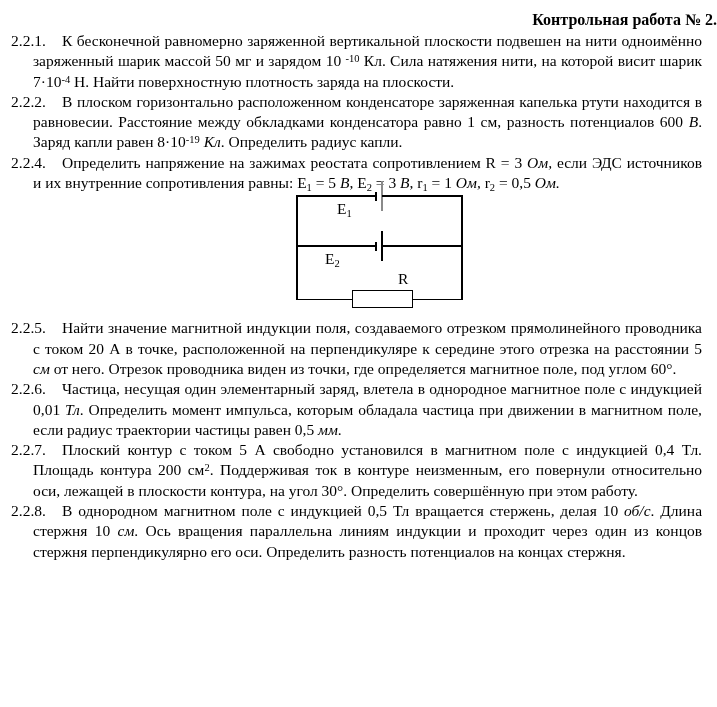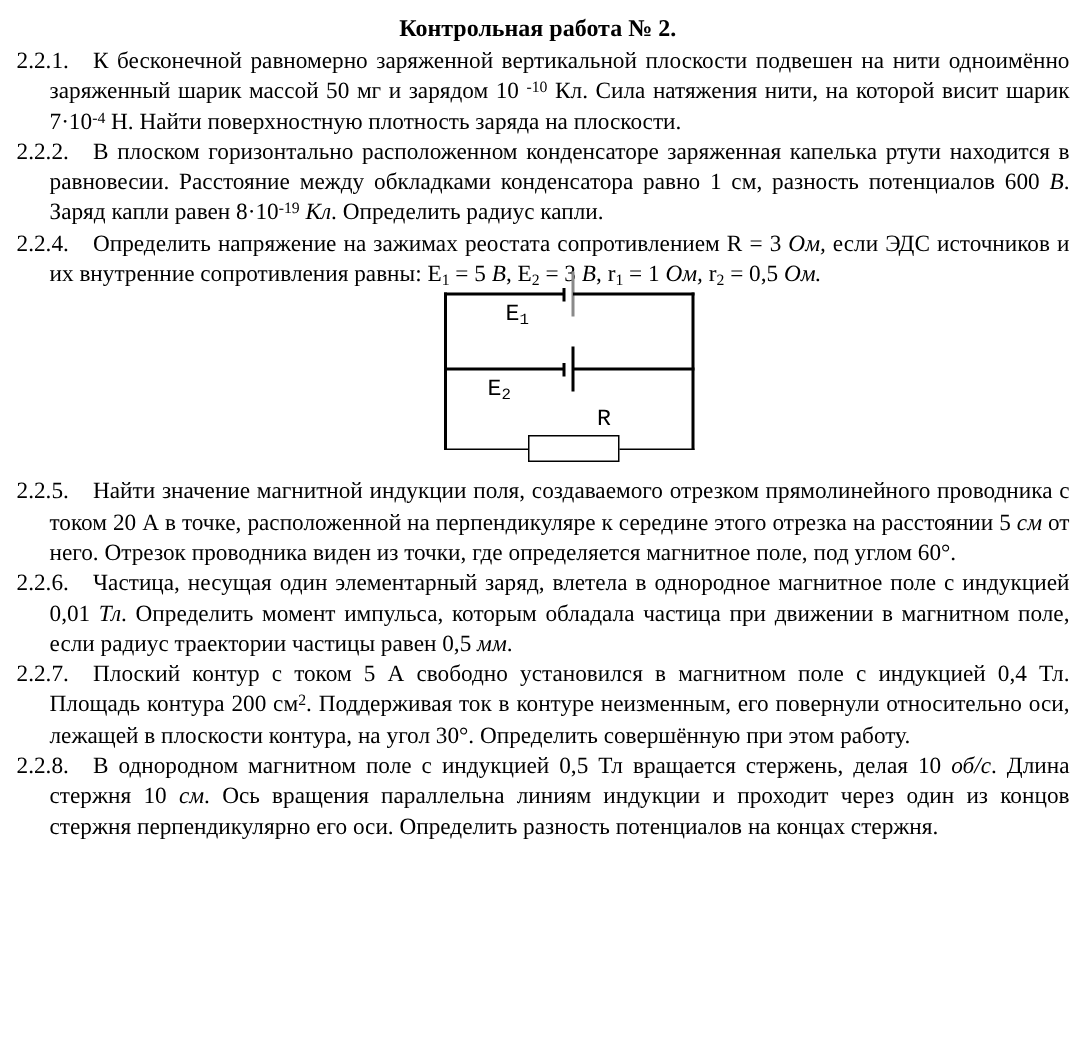--- a/index.html
+++ b/index.html
@@ -3,38 +3,37 @@
 <meta charset="utf-8">
 <style>
   html,body{margin:0;padding:0;background:#fff;}
   .page{
     width:717px;height:707px;overflow:hidden;background:#ffffff;
     font-family:"Liberation Serif","DejaVu Serif",serif;
     color:#000;font-size:15.5px;line-height:20.3px;
     padding-top:9px;box-sizing:border-box;
   }
   .doc-title{
-    font-size:16px;font-weight:bold;text-align:center;
+    font-size:16px;font-weight:bold;text-align:right;
     line-height:22px;margin:0;
   }
-  .content{padding-right:4px;}
+  .content{padding-right:15px;}
   p.item{
     margin:0;text-align:justify;
     padding-left:33px;text-indent:-22px;
   }
   p.item .num{display:inline-block;width:51px;text-indent:0;}
   .seg-i{font-style:italic;}
   sup,sub{font-size:10.5px;line-height:0;}
   sup{vertical-align:4px;}
   sub{vertical-align:-3px;}
   
   .diagram{
     position:relative;width:167px;height:113px;
     margin:2px 0 10px 296px;
-    font-family:Liberation Mono, monospace;
   }
   .diagram .wire{position:absolute;background:#000;height:1.6px;}
   .diagram .wall{position:absolute;background:#000;width:1.6px;}
   .plate-short{position:absolute;width:2px;height:9px;background:#000;}
   .plate-long{position:absolute;width:1.6px;height:30px;background:#000;}
   .plate-gray{background:#8a8a8a;}
   .resistor-box{
     position:absolute;left:56px;top:95px;width:61px;height:18px;
     border:1.6px solid #000;background:#fff;box-sizing:border-box;
   }

